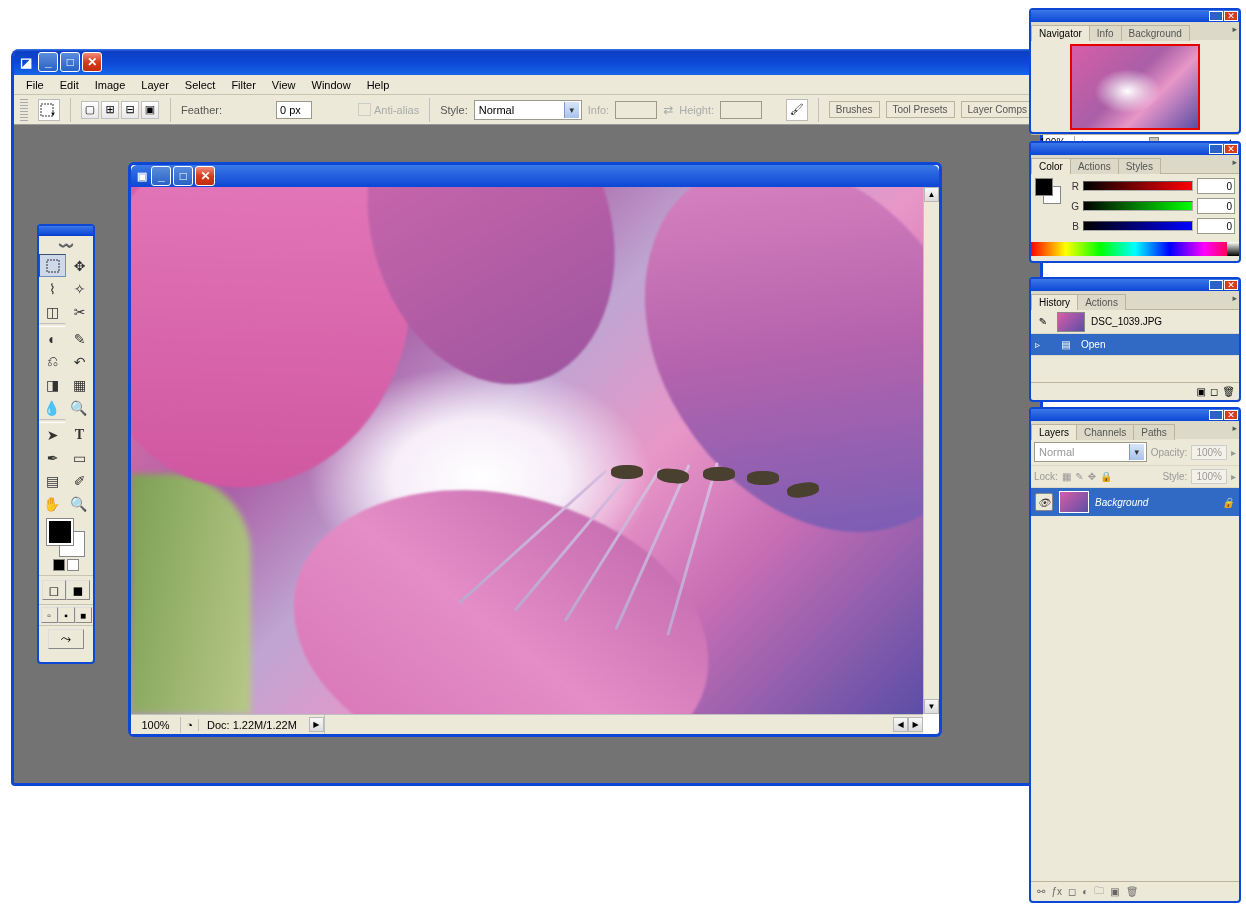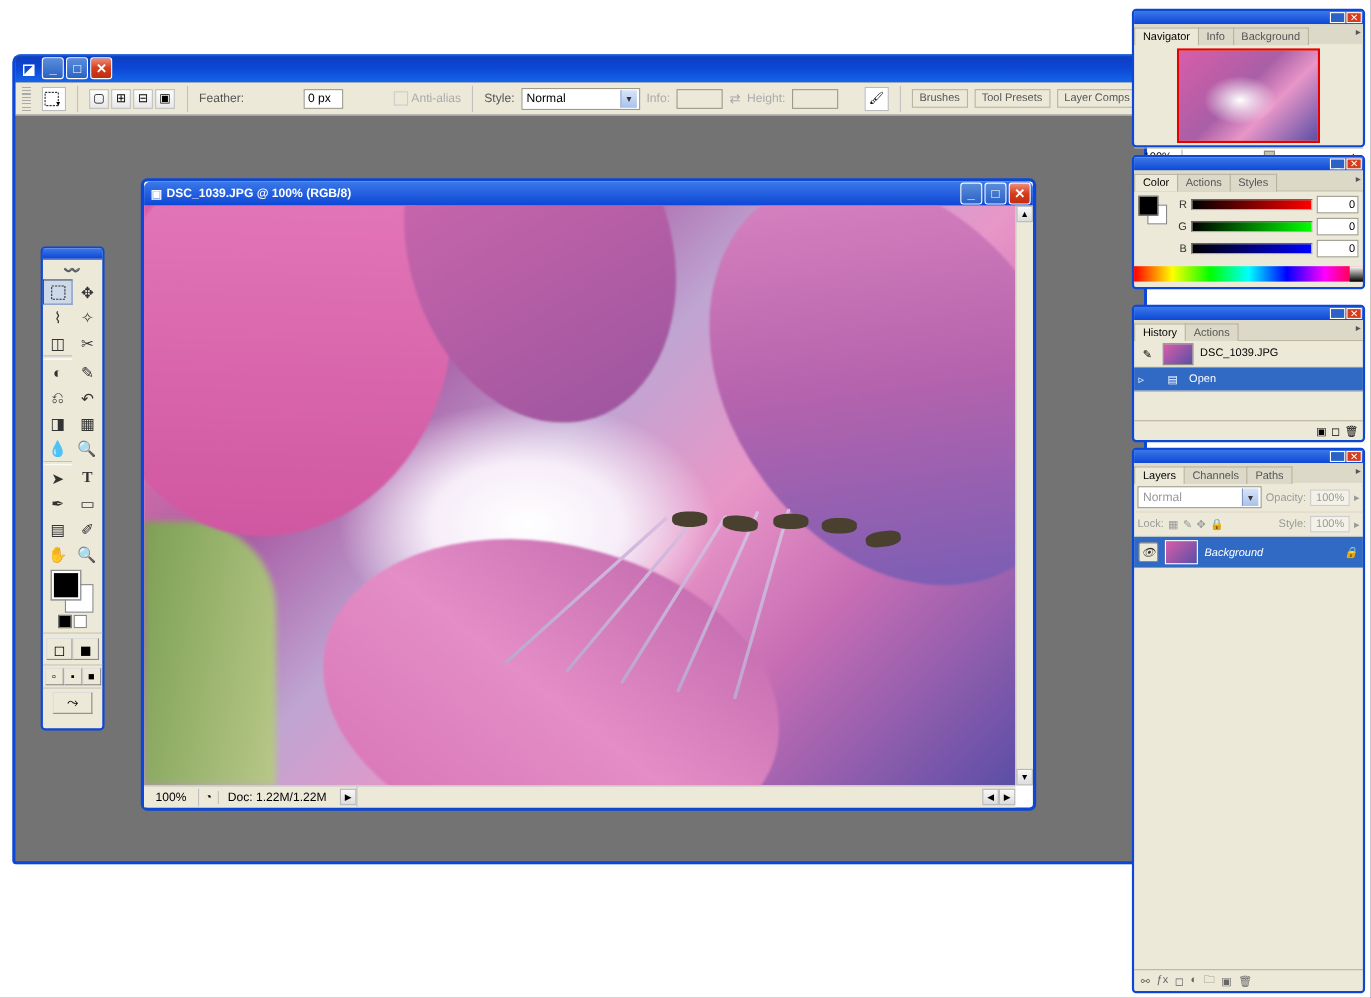--- a/index.html
+++ b/index.html
@@ -129,20 +129,31 @@
       <div class="winbtn min">
           <span class="glyph">_</span>
         </div>
       <div class="winbtn max">
           <span class="glyph">□</span>
         </div>
       <div class="winbtn close">
           <span class="glyph">✕</span>
         </div>
     </div>
+  </div>
+  <div id="menubar">
+    <span class="menu-item">File</span>
+    <span class="menu-item">Edit</span>
+    <span class="menu-item">Image</span>
+    <span class="menu-item">Layer</span>
+    <span class="menu-item">Select</span>
+    <span class="menu-item">Filter</span>
+    <span class="menu-item">View</span>
+    <span class="menu-item">Window</span>
+    <span class="menu-item">Help</span>
   </div>
   <div id="options-bar">
     <span class="grip"></span>
     <div class="tool-icon">
         <svg width="14" height="14">
           <rect x="1" y="1" width="12" height="12" fill="none" stroke="#333" stroke-dasharray="2,1"></rect>
         </svg>
         <span style="font-size:7px;position:relative;left:-3px;top:4px;">▾</span>
       </div>
     <div class="opt-sep"></div>
@@ -231,21 +242,20 @@
     <div class="screen-btn">■</div>
   </div>
   <div class="jump-row">
     <div class="mask-btn" style="width:36px;">⤳</div>
   </div>
 </div>
 
 <div id="doc-window">
   <div class="titlebar">
     <span style="margin-right:4px;">▣</span>
-    <span class="title-text">DSC_1039.JPG @ 100% (RGB/8)</span>
     <div class="winbtns">
       <div class="winbtn min">
           <span class="glyph">_</span>
         </div>
       <div class="winbtn max">
           <span class="glyph">□</span>
         </div>
       <div class="winbtn close">
           <span class="glyph">✕</span>
         </div>

